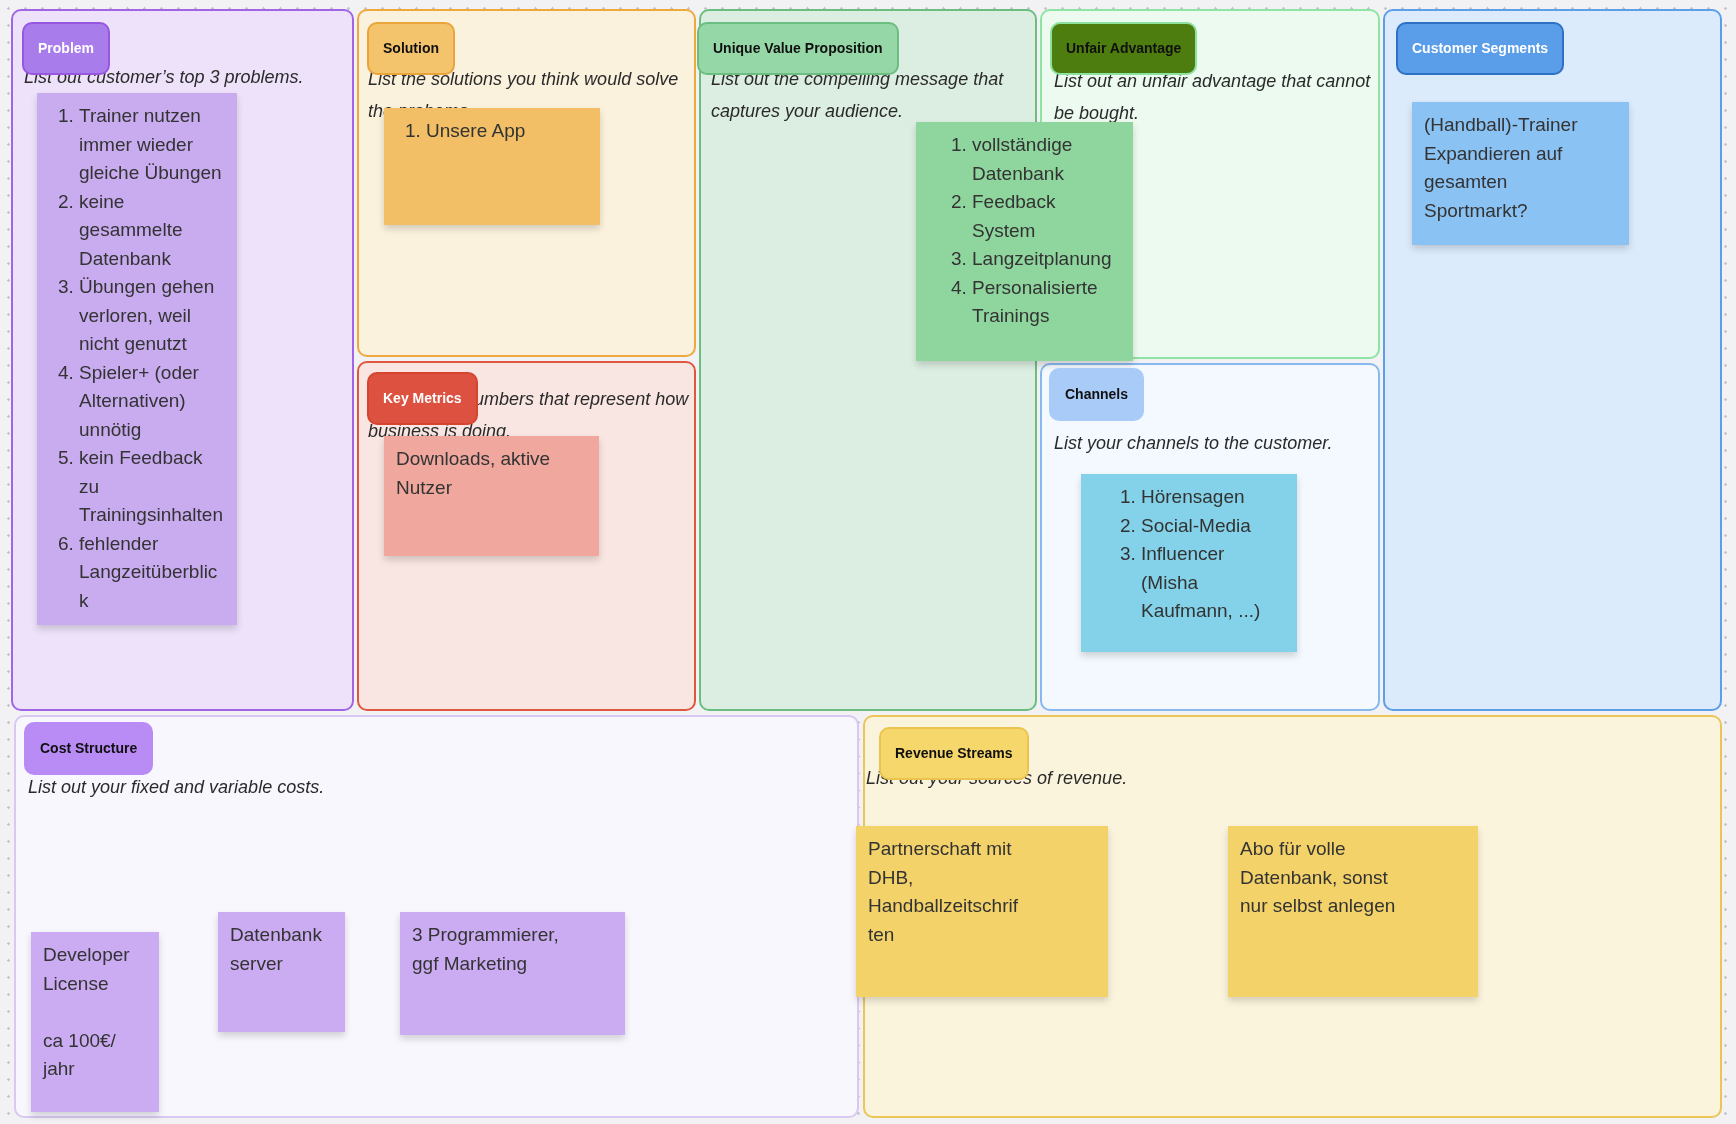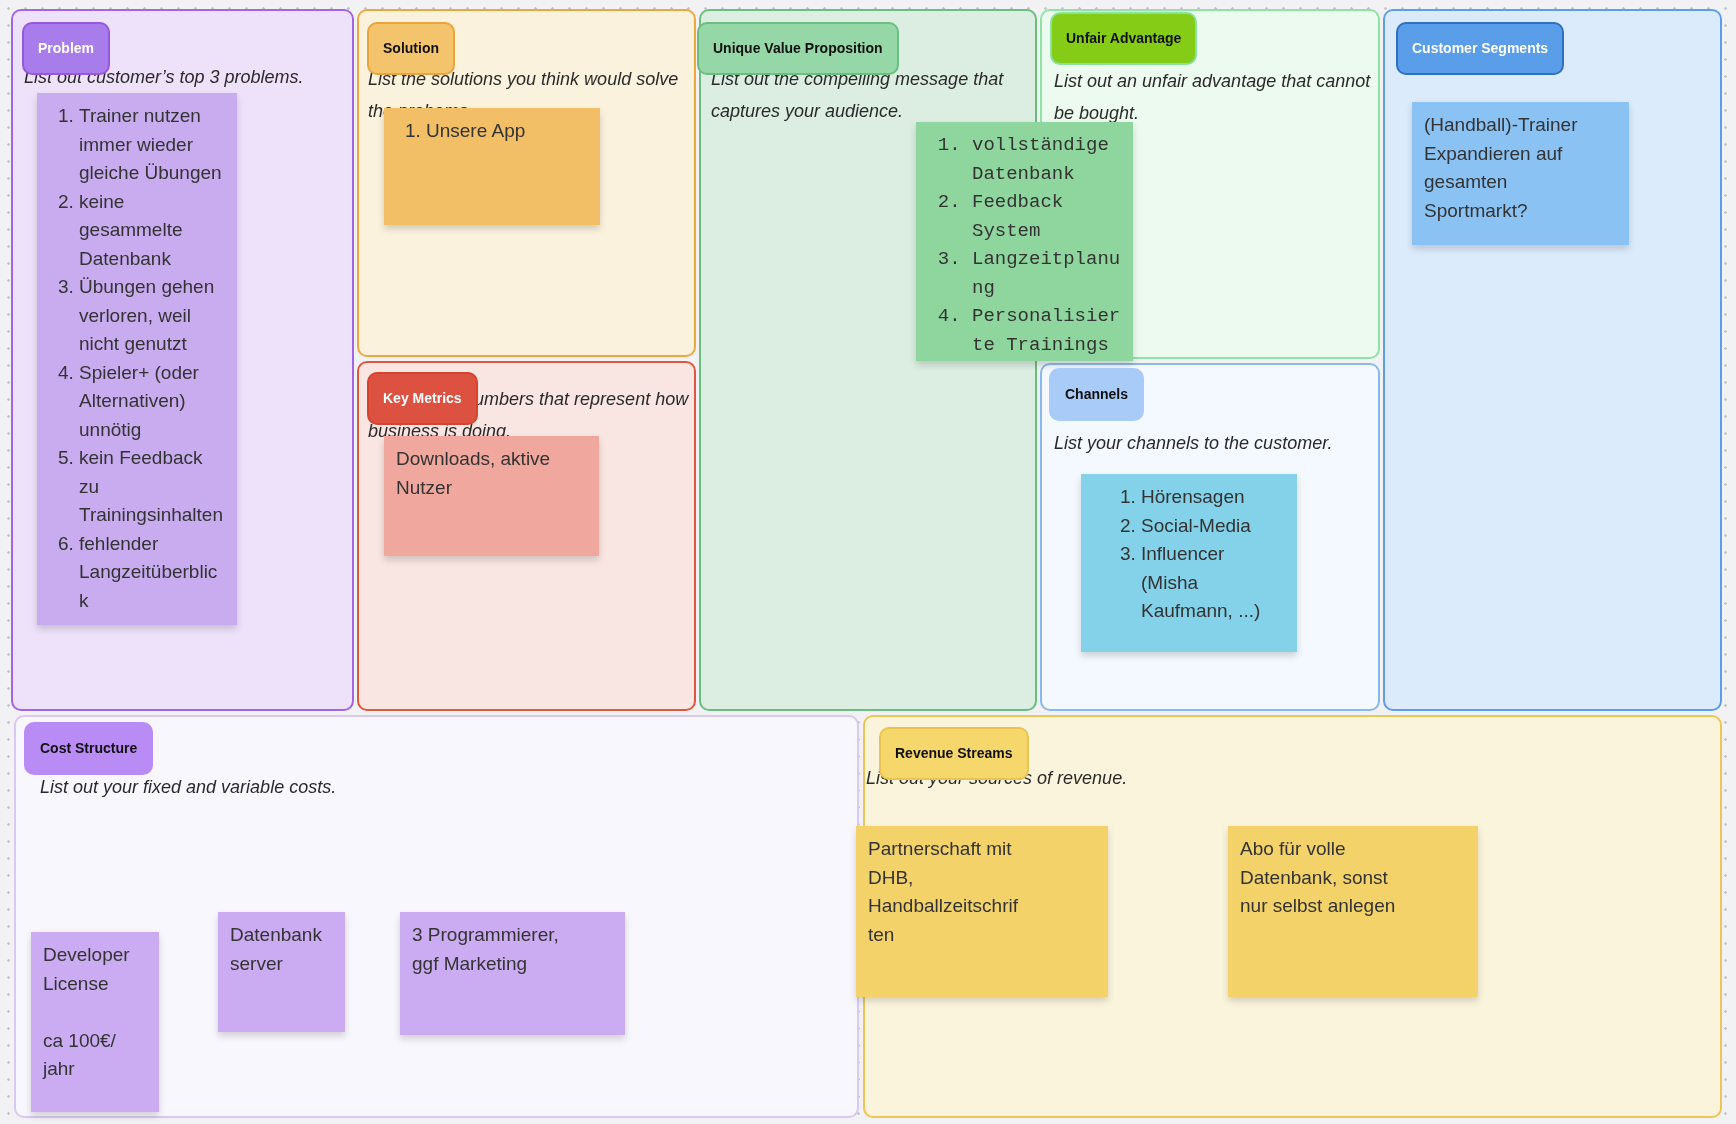--- a/index.html
+++ b/index.html
@@ -40,42 +40,42 @@
   .panel-unfair{left:1040px;top:9px;width:340px;height:350px;background:#ECFAF0;border-color:#8FE4A3;}
   .panel-channels{left:1040px;top:363px;width:340px;height:348px;background:#F3F9FE;border-color:#88B9EE;}
   .panel-customer{left:1383px;top:9px;width:339px;height:702px;background:#DCEBFB;border-color:#5C9FE8;}
   .panel-cost{left:14px;top:715px;width:845px;height:403px;background:#F9F7FE;border-color:#D9C8F2;}
   .panel-revenue{left:863px;top:715px;width:859px;height:403px;background:#FBF4DD;border-color:#ECC557;}
 
   
   .pill-problem{left:22px;top:22px;background:#A97CEC;border-color:#9757DF;}
   .pill-solution{left:367px;top:22px;background:#F4C46D;border-color:#E9A43C;}
   .pill-uvp{left:697px;top:22px;background:#95D7A6;border-color:#6CBD80;}
-  .pill-unfair{left:1050px;top:12px;background:#84cc16;border-color:#8BE2A0;}
+  .pill-unfair{left:1050px;top:22px;background:#4d7c0f;border-color:#8BE2A0;}
   .pill-customer{left:1396px;top:22px;background:#5A9DE8;border-color:#2E70C4;text-align:center;}
   .pill-key-metrics{left:367px;top:372px;background:#DD5140;border-color:#D64430;}
   .pill-channels{left:1049px;top:368px;background:#A9CBF8;border-color:#A9CBF8;}
   .pill-cost{left:24px;top:722px;background:#B98BF5;border-color:#B98BF5;}
   .pill-revenue{left:879px;top:727px;background:#F6D76B;border-color:#EBC44F;}
 
   
   .desc-problem{left:24px;top:62px;}
   .desc-solution{left:368px;top:64px;}
   .desc-key-metrics{left:368px;top:384px;}
   .desc-uvp{left:711px;top:64px;}
   .desc-unfair{left:1054px;top:66px;}
   .desc-channels{left:1054px;top:428px;}
-  .desc-cost{left:40px;top:772px;}
+  .desc-cost{left:28px;top:772px;}
   .desc-revenue{left:866px;top:763px;}
 
   
   .note-problem{left:37px;top:93px;width:200px;height:532px;background:#C9ABF0;}
   .note-solution{left:384px;top:108px;width:216px;height:117px;background:#F2BF66;}
   .note-key-metrics{left:384px;top:436px;width:215px;height:120px;background:#F0A89E;}
-  .note-uvp{left:916px;top:122px;width:217px;height:239px;background:#8FD69E;font-family:Liberation Mono, monospace;}
+  .note-uvp{left:916px;top:122px;width:217px;height:239px;background:#8FD69E;}
   .note-channels{left:1073px;top:474px;width:216px;height:178px;background:#83D2E9;margin-left:8px;}
   .note-customer{left:1412px;top:102px;width:217px;height:143px;background:#8BC2F4;}
   .note-cost-1{left:31px;top:912px;width:128px;height:180px;background:#CBACF2;margin-top:20px;}
   .note-cost-2{left:218px;top:912px;width:127px;height:120px;background:#CBACF2;}
   .note-cost-3{left:400px;top:912px;width:225px;height:123px;background:#CBACF2;}
   .note-revenue-1{left:856px;top:826px;width:252px;height:171px;background:#F2D269;}
   .note-revenue-2{left:1228px;top:826px;width:250px;height:171px;background:#F2D269;}
 </style>
 </head>
 <body>

